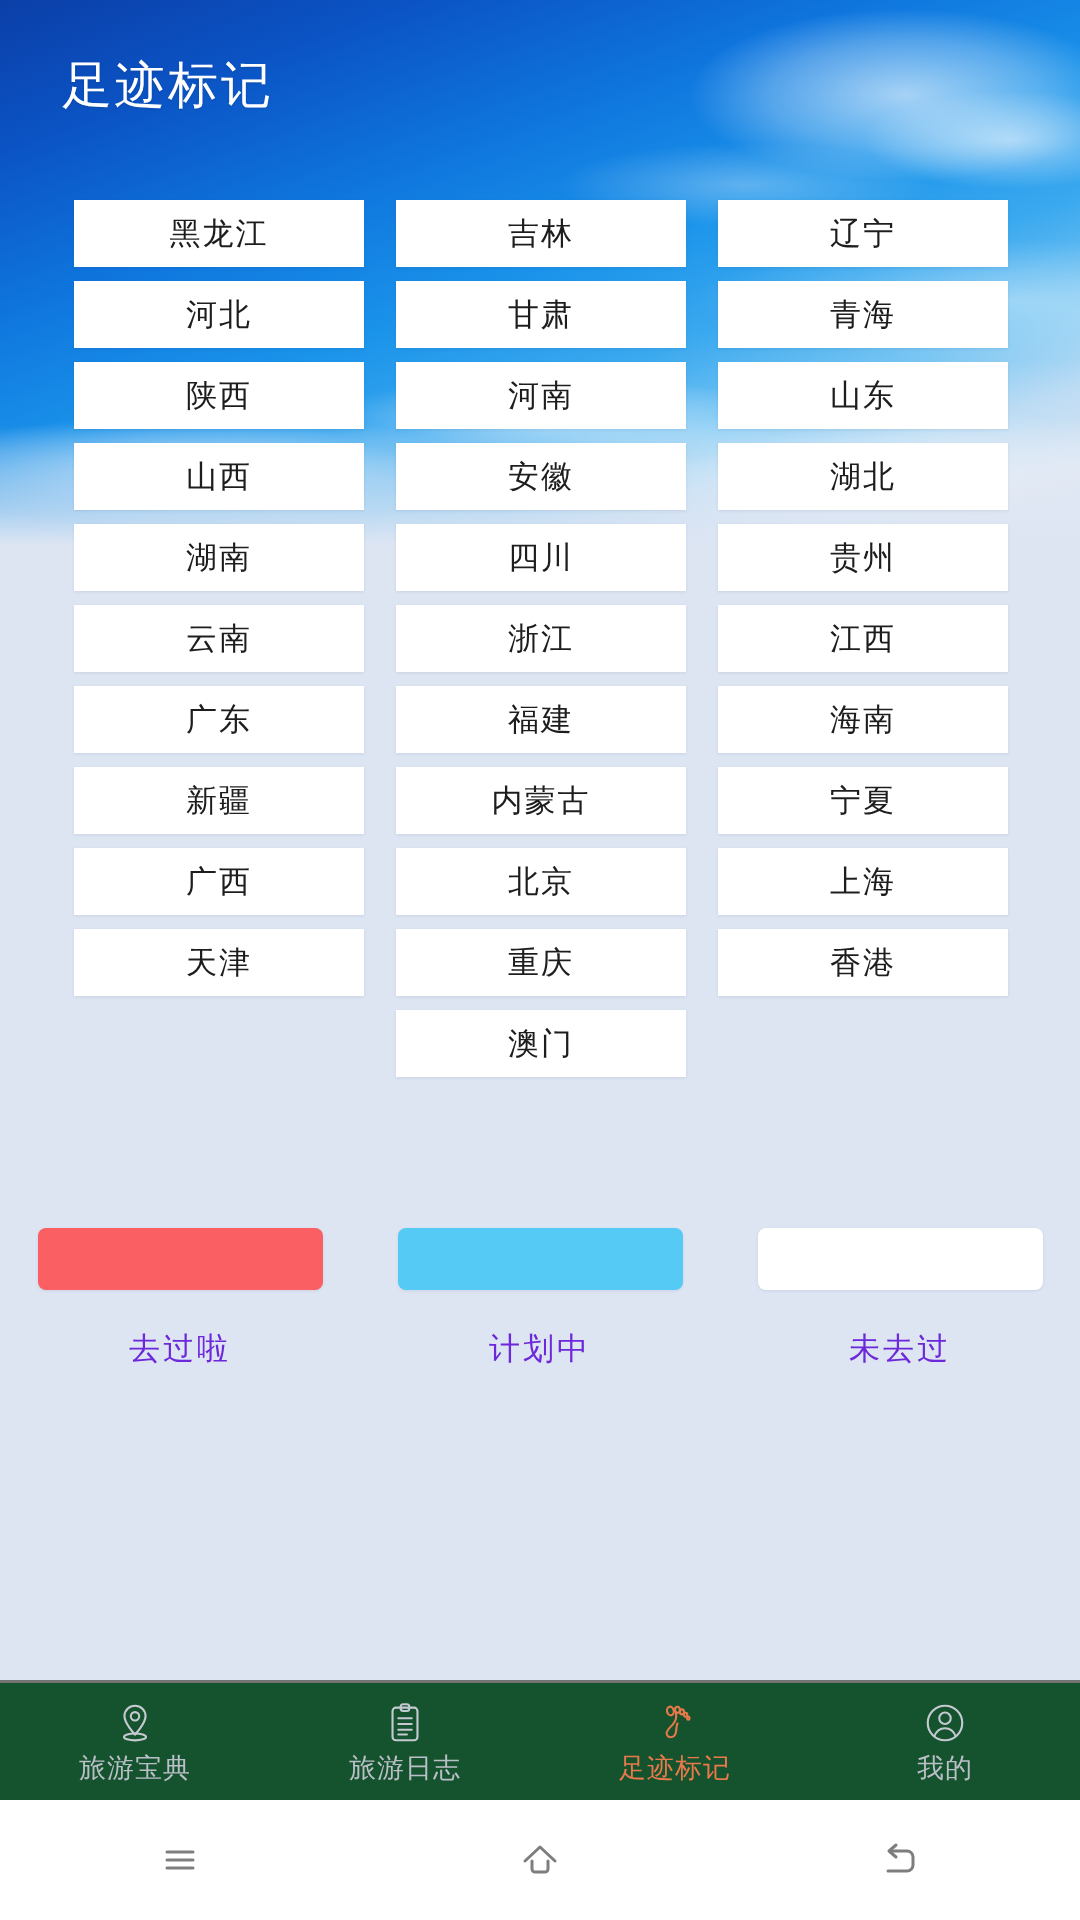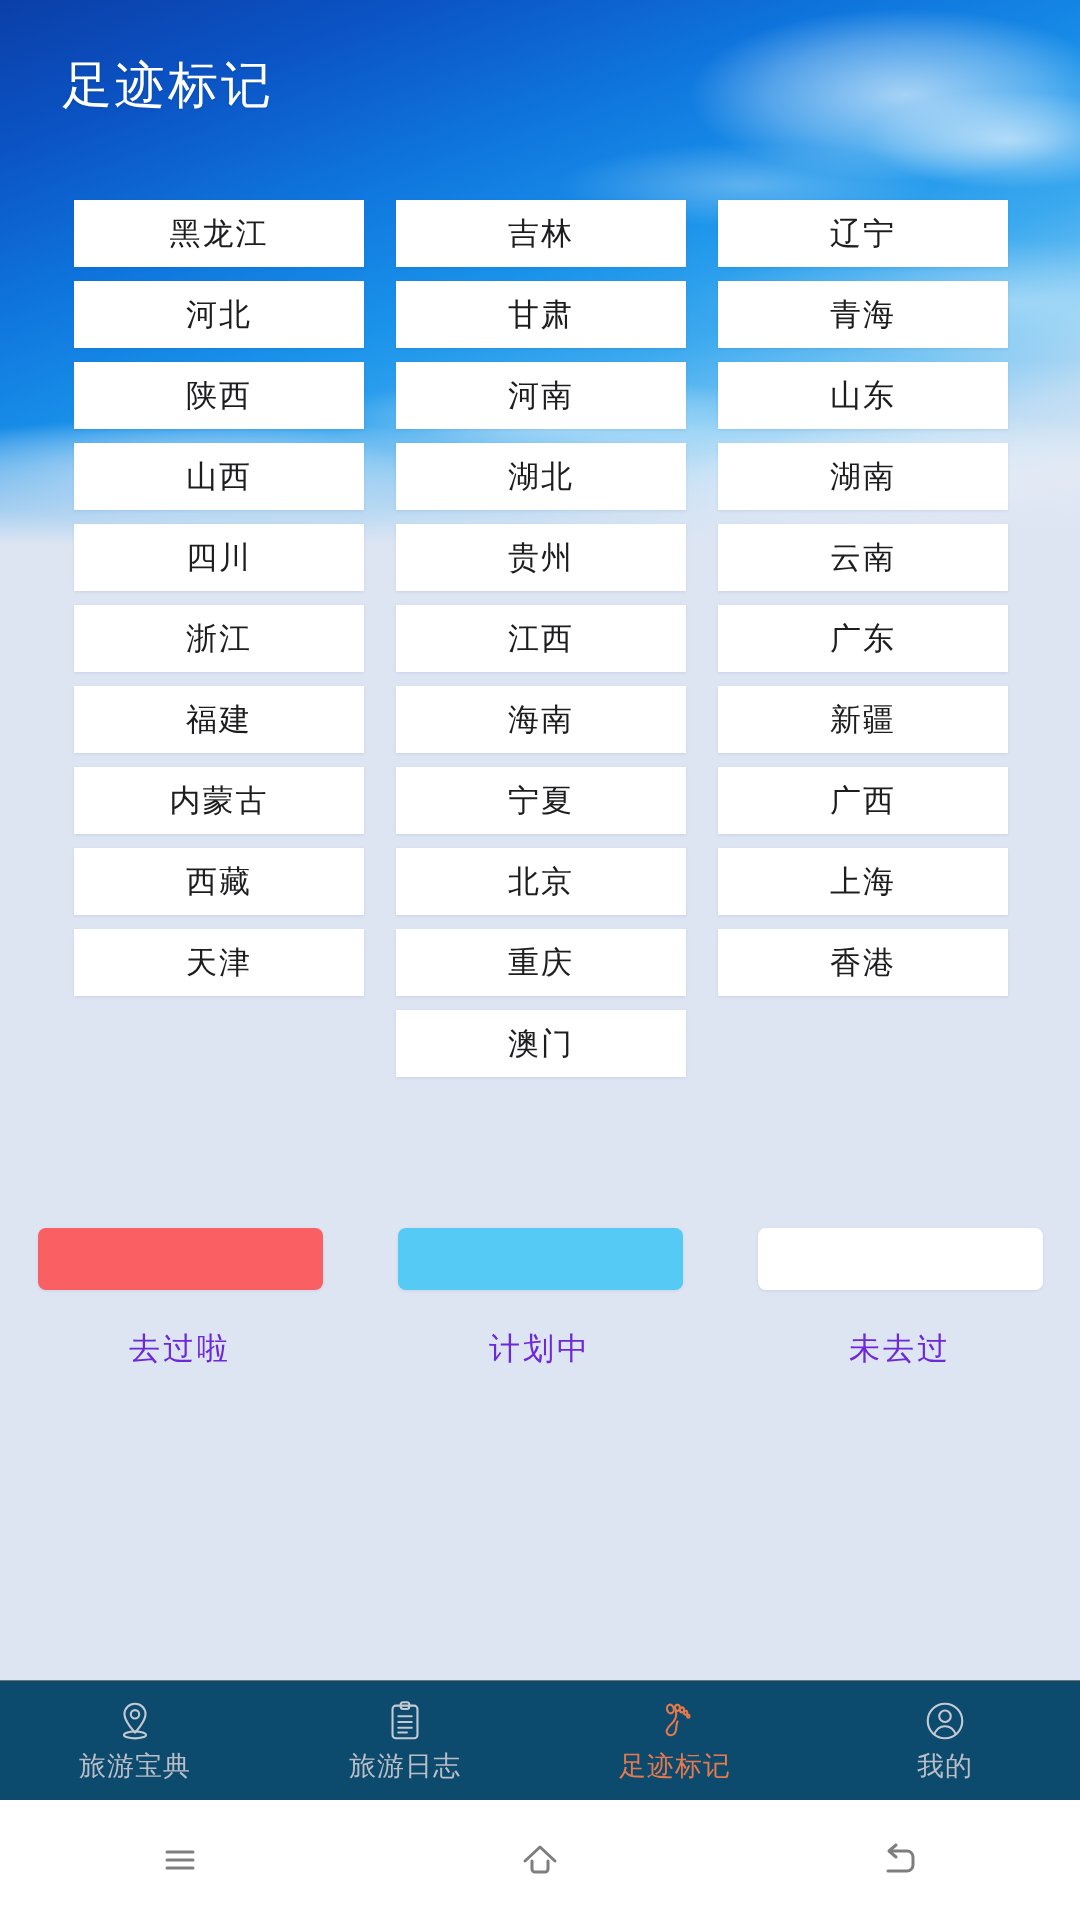--- a/index.html
+++ b/index.html
@@ -83,22 +83,22 @@
   }
   .legend-label {
     margin-top:38px;
     font-size:31px; color:#6d28d9; letter-spacing:3px;
   }
 
   
   .tabbar {
     position:absolute; left:0; bottom:120px;
     width:1080px; height:120px;
-    background:#0c4a6e;
-    border-top:1px solid #737373;
+    background:#14532d;
+    border-top:3px solid #737373;
     display:grid; grid-template-columns:repeat(4,1fr);
     align-items:center;
     z-index:6;
   }
   .tab { display:flex; flex-direction:column; align-items:center; justify-content:center; gap:4px; cursor:pointer; height:120px; }
   .tab-icon { width:46px; height:46px; display:flex; align-items:center; justify-content:center; }
   .tab-icon svg { width:46px; height:46px; display:block; }
   .tab-label { font-size:27px; color:#b9bec7; letter-spacing:1px; }
   .tab.active .tab-label { color:#e8794b; }
 
@@ -125,35 +125,35 @@
       <div class="prov-btn">黑龙江</div>
       <div class="prov-btn">吉林</div>
       <div class="prov-btn">辽宁</div>
       <div class="prov-btn">河北</div>
       <div class="prov-btn">甘肃</div>
       <div class="prov-btn">青海</div>
       <div class="prov-btn">陕西</div>
       <div class="prov-btn">河南</div>
       <div class="prov-btn">山东</div>
       <div class="prov-btn">山西</div>
+      <div class="prov-btn">安徽</div>
       <div class="prov-btn">湖北</div>
       <div class="prov-btn">湖南</div>
       <div class="prov-btn">四川</div>
       <div class="prov-btn">贵州</div>
       <div class="prov-btn">云南</div>
       <div class="prov-btn">浙江</div>
       <div class="prov-btn">江西</div>
       <div class="prov-btn">广东</div>
       <div class="prov-btn">福建</div>
       <div class="prov-btn">海南</div>
       <div class="prov-btn">新疆</div>
       <div class="prov-btn">内蒙古</div>
       <div class="prov-btn">宁夏</div>
       <div class="prov-btn">广西</div>
-      <div class="prov-btn">西藏</div>
       <div class="prov-btn">北京</div>
       <div class="prov-btn">上海</div>
       <div class="prov-btn">天津</div>
       <div class="prov-btn">重庆</div>
       <div class="prov-btn">香港</div>
       <div class="prov-btn blank"></div>
       <div class="prov-btn">澳门</div>
       <div class="prov-btn blank"></div>
     </div>
 

